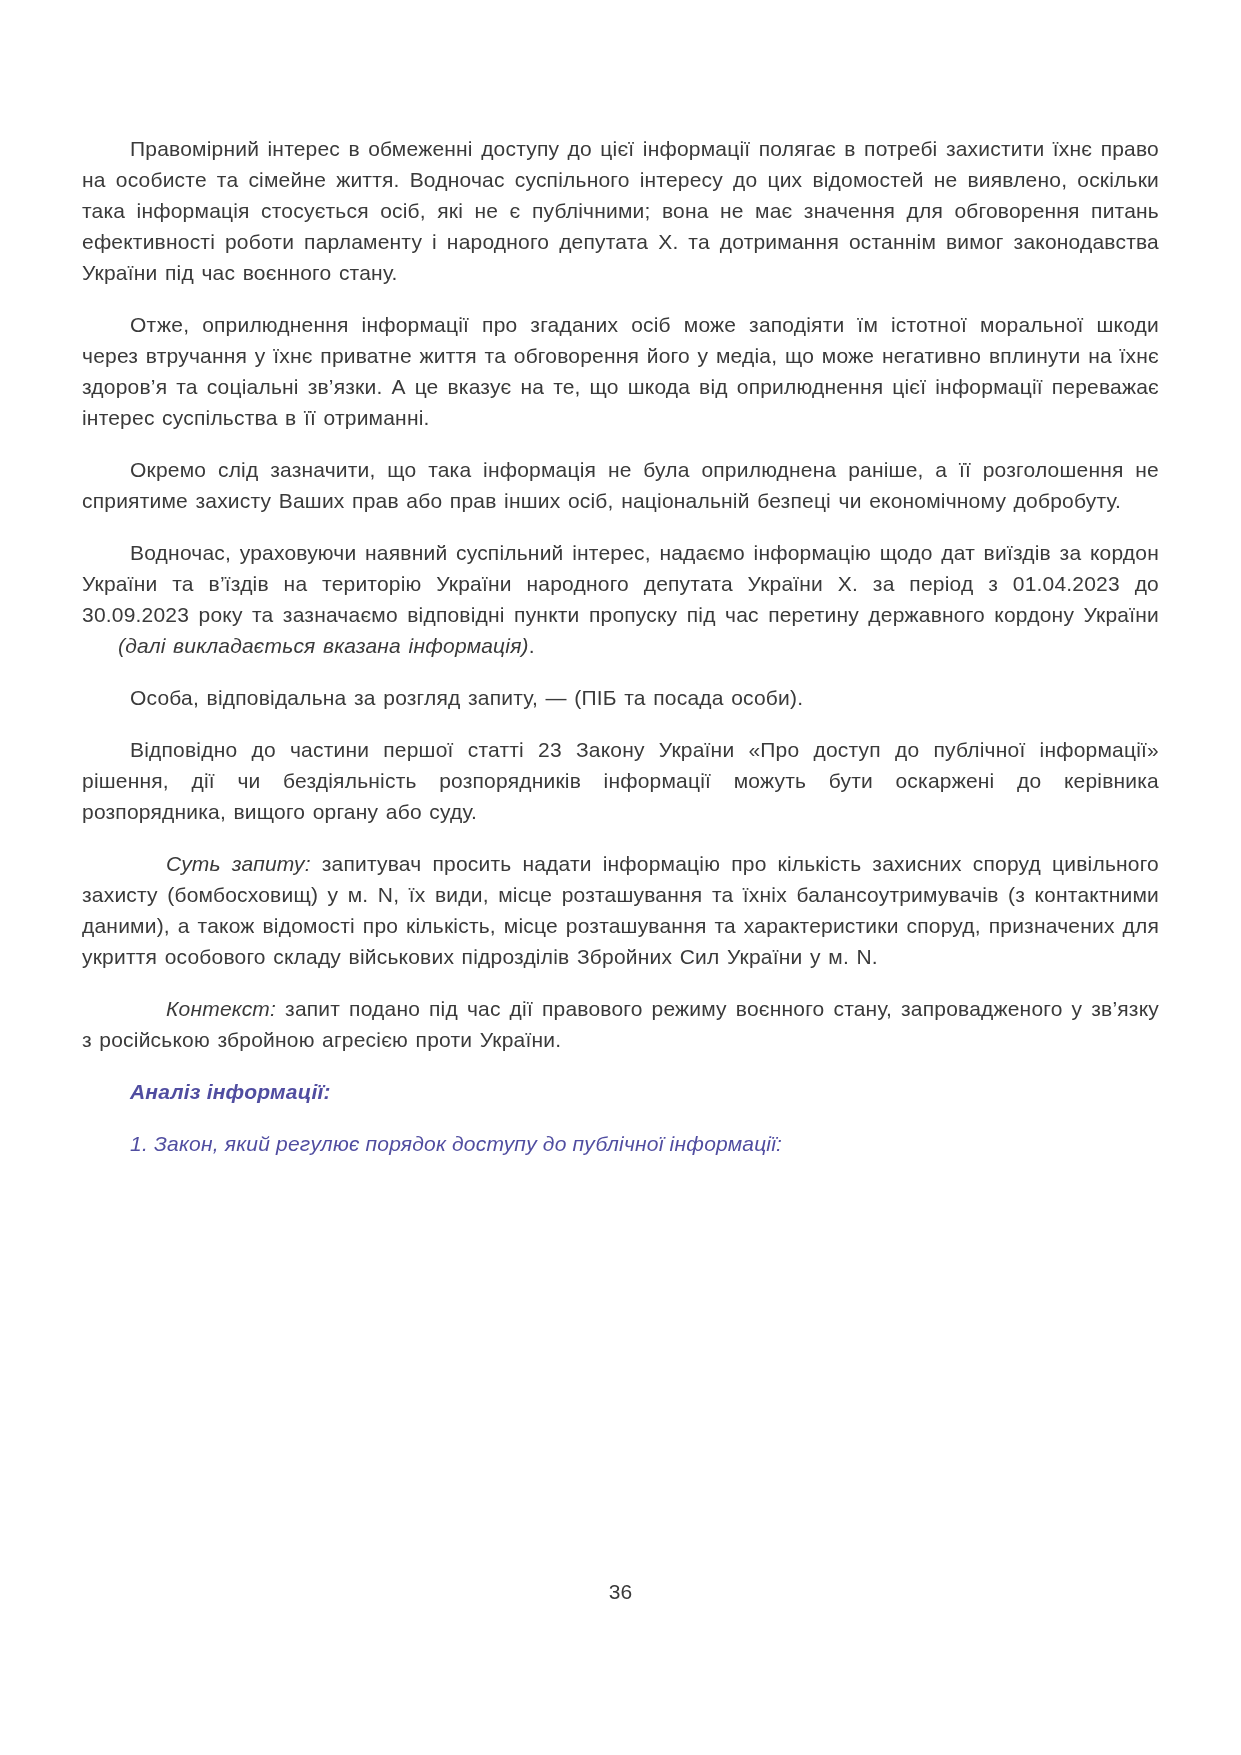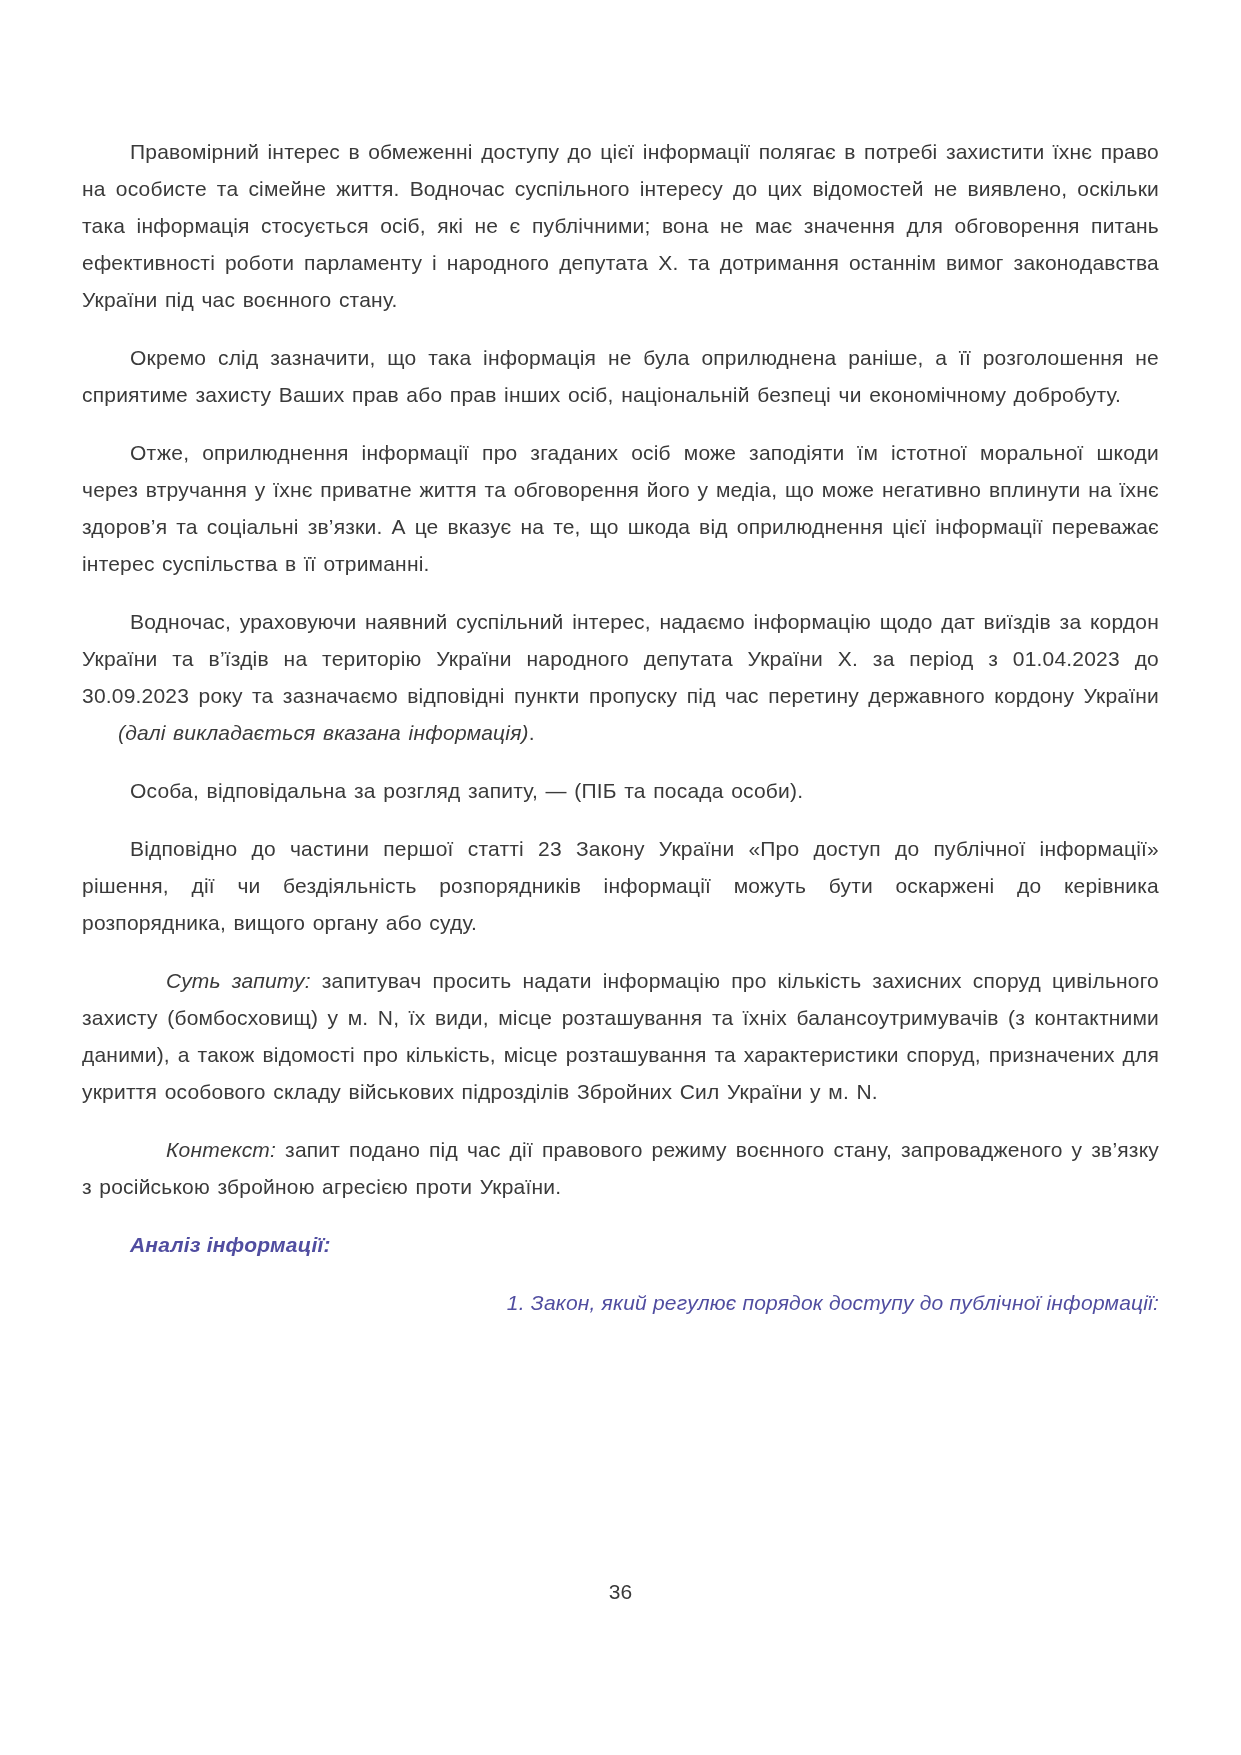--- a/index.html
+++ b/index.html
@@ -14,39 +14,38 @@
     box-sizing:border-box;
     background:#ffffff;
     font-family:"Liberation Sans", sans-serif;
     color:var(--text);
     padding:133px 82px 0 82px;
     overflow:hidden;
   }
   .content p{
     margin:0 0 21px 0;
     font-size:21px;
-    line-height:37px;
+    line-height:31px;
     text-align:justify;
     text-indent:48px;
     letter-spacing:.2px;
     word-spacing:1.5px;
   }
   .content p.heading{
     text-align:left;
     color:var(--accent);
     word-spacing:normal;
   }
   .content p.heading-analysis{
     font-weight:bold;
     font-style:italic;
     margin-top:16px;
   }
   .content p.heading-law{
     font-style:italic;
-    text-align:right;
   }
   .content em{font-style:italic;margin-left:36px;}
   .footer{
     position:absolute;
     top:1566px;
     left:0;
     right:0;
     text-align:center;
     font-size:21px;
     color:var(--text);
@@ -55,23 +54,23 @@
 </style>
 </head>
 <body>
 
 <div class="page">
   <div class="content">
 
     <p>Правомірний інтерес в обмеженні доступу до цієї інформації полягає в потребі захистити їхнє право на особисте та сімейне життя. Водночас суспільного інтересу до цих відомостей не виявлено, оскільки така інформація стосується осіб, які не є публічними; вона не має значення для обговорення питань ефективності роботи парламенту і народного депутата Х. та дотримання останнім вимог законодавства України під час воєнного стану.</p>
 
 
+    <p>Отже, оприлюднення інформації про згаданих осіб може заподіяти їм істотної моральної шкоди через втручання у їхнє приватне життя та обговорення його у медіа, що може негативно вплинути на їхнє здоров’я та соціальні зв’язки. А це вказує на те, що шкода від оприлюднення цієї інформації переважає інтерес суспільства в її отриманні.</p>
+
     <p>Окремо слід зазначити, що така інформація не була оприлюднена раніше, а її розголошення не сприятиме захисту Ваших прав або прав інших осіб, національній безпеці чи економічному добробуту.</p>
-
-    <p>Отже, оприлюднення інформації про згаданих осіб може заподіяти їм істотної моральної шкоди через втручання у їхнє приватне життя та обговорення його у медіа, що може негативно вплинути на їхнє здоров’я та соціальні зв’язки. А це вказує на те, що шкода від оприлюднення цієї інформації переважає інтерес суспільства в її отриманні.</p>
 
     <p><span>Водночас, ураховуючи наявний суспільний інтерес, надаємо інформацію щодо дат виїздів за кордон України та в’їздів на територію України народного депутата України Х. за період з 01.04.2023 до 30.09.2023 року та зазначаємо відповідні пункти пропуску під час перетину державного кордону України </span><em>(далі викладається вказана інформація)</em><span>.</span></p>
 
     <p>Особа, відповідальна за розгляд запиту, — (ПІБ та посада особи).</p>
 
     <p>Відповідно до частини першої статті 23 Закону України «Про доступ до публічної інформації» рішення, дії чи бездіяльність розпорядників інформації можуть бути оскаржені до керівника розпорядника, вищого органу або суду.</p>
 
 
     <p><em>Суть запиту:</em><span> запитувач просить надати інформацію про кількість захисних споруд цивільного захисту (бомбосховищ) у м. N, їх види, місце розташування та їхніх балансоутримувачів (з контактними даними), а також відомості про кількість, місце розташування та характеристики споруд, призначених для укриття особового складу військових підрозділів Збройних Сил України у м. N.</span></p>
 

